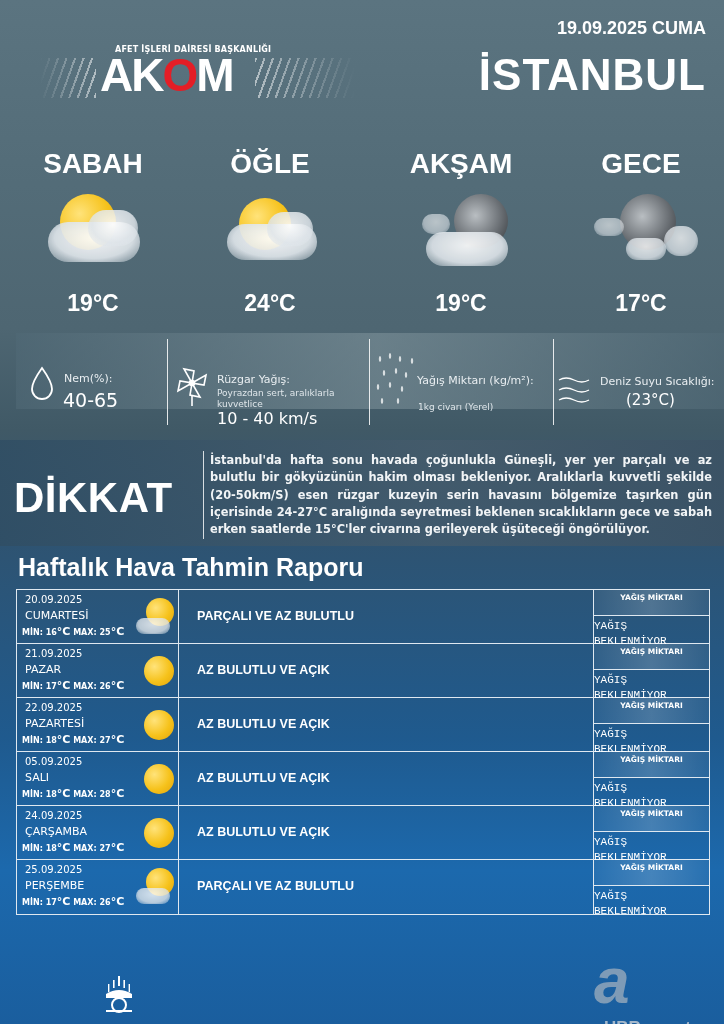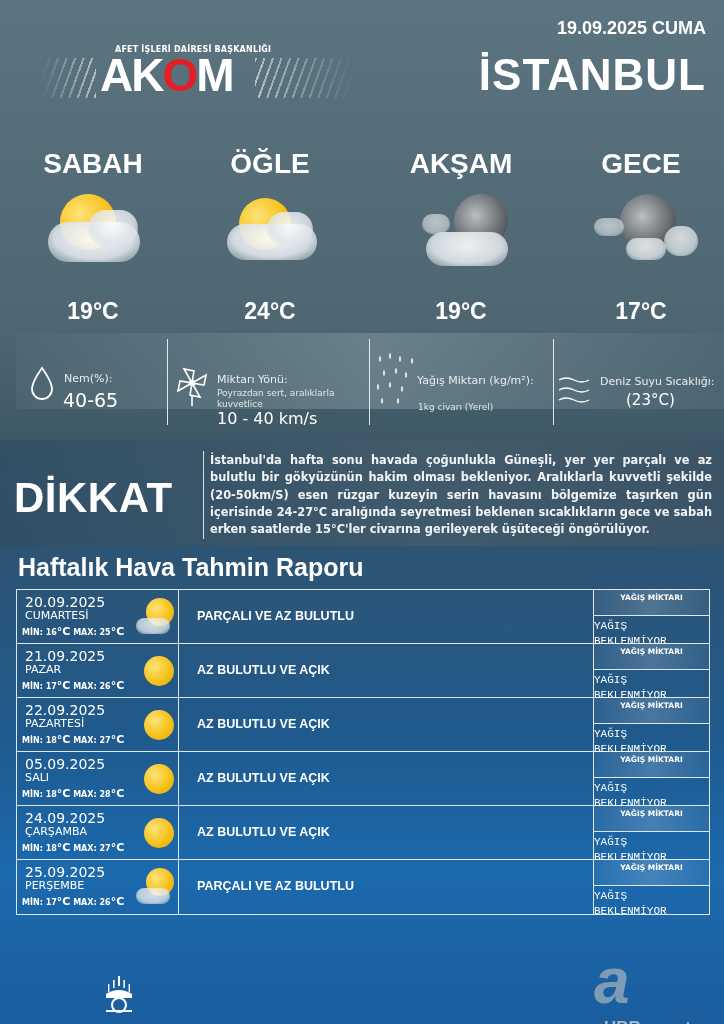--- a/index.html
+++ b/index.html
@@ -23,21 +23,21 @@
   .logo-stripes-r { left: 215px; width: 100px; -webkit-mask: linear-gradient(90deg, #000, transparent); mask: linear-gradient(90deg, #000, transparent); }
 
   .date { position: absolute; right: 18px; top: 18px; font-size: 18px; font-weight: bold; font-family: "Liberation Sans", sans-serif; }
   .city { position: absolute; right: 18px; top: 50px; font-size: 44px; font-weight: bold; letter-spacing: 1px; font-family: "Liberation Sans", sans-serif; }
 
   
   .periods { position: absolute; left: 0; top: 148px; width: 708px; height: 170px; }
   .period { position: absolute; top: 0; width: 150px; text-align: center; }
   .period-name { font-size: 28px; font-weight: bold; font-family: "Liberation Sans", sans-serif; }
   .period-icon { position: relative; width: 110px; height: 80px; margin: 10px auto 0; }
-  .period-temp { font-size: 23px; font-weight: bold; margin-top: 28px; font-family: "Liberation Sans", sans-serif; }
+  .period-temp { font-size: 23px; font-weight: bold; margin-top: 20px; font-family: "Liberation Sans", sans-serif; }
 
   .sun { position: absolute; border-radius: 50%; background: radial-gradient(circle at 35% 35%, #ffe37a, #f6c21b 55%, #e2a40b); }
   .cloud { position: absolute; border-radius: 40px; background: radial-gradient(ellipse at 50% 40%, #ffffff, #dfe5ea 60%, rgba(220,228,234,0.2)); filter: blur(0.6px); }
   .moon { position: absolute; border-radius: 50%; background: radial-gradient(circle at 40% 40%, #b9bec2, #6b7075 55%, #2e3236); }
 
   
   .info-bar { position: absolute; left: 16px; top: 333px; width: 724px; height: 76px;
     background: linear-gradient(90deg, rgba(80,105,118,0.6), rgba(130,150,158,0.55) 50%, rgba(80,105,118,0.6)); }
   .info-divider { position: absolute; top: 6px; width: 1px; height: 86px; background: rgba(255,255,255,0.85); }
   .info-label { position: absolute; font-size: 11px; color: #e9eef1; white-space: nowrap; }
@@ -50,21 +50,21 @@
   .warn-title { position: absolute; left: 14px; top: 474px; font-size: 42px; font-weight: bold; font-family: "Liberation Sans", sans-serif; letter-spacing: 0.5px; }
   .warn-line { position: absolute; left: 203px; top: 451px; width: 1px; height: 88px; background: rgba(255,255,255,0.8); }
   .warn-text { position: absolute; left: 210px; top: 452px; width: 502px; font-size: 11.4px; line-height: 17.3px; font-weight: bold; text-align: justify; color: #f1f4f6; }
 
   
   .week-title { position: absolute; left: 18px; top: 553px; font-size: 25px; font-weight: bold; font-family: "Liberation Sans", sans-serif; }
   .week-table { position: absolute; left: 16px; top: 589px; width: 694px; border: 1.5px solid #dfe8f0; }
   .week-row { position: relative; height: 54px; border-bottom: 1.5px solid #dfe8f0; display: flex; }
   .week-row:last-child { border-bottom: none; }
   .day-cell { position: relative; width: 162px; border-right: 1.5px solid #dfe8f0; }
-  .day-date { position: absolute; left: 8px; top: 4px; font-size: 14px; }
+  .day-date { position: absolute; left: 8px; top: 4px; font-size: 10px; }
   .day-name { position: absolute; left: 8px; top: 19px; font-size: 11px; }
   .day-temp { position: absolute; left: 5px; top: 35px; font-size: 8px; font-weight: bold; white-space: nowrap; }
   .day-temp .big { font-size: 11px; }
   .day-icon { position: absolute; left: 115px; top: 6px; width: 42px; height: 42px; }
   .cond-cell { flex: 1; position: relative; border-right: 1.5px solid #dfe8f0; }
   .cond-text { position: absolute; left: 18px; top: 19px; font-size: 12.5px; font-weight: bold; font-family: "Liberation Sans", sans-serif; }
   .rain-cell { width: 115px; position: relative; }
   .rain-head { height: 26px; border-bottom: 1.5px solid #dfe8f0; font-size: 7.5px; font-weight: bold; text-align: center; line-height: 15px;
     background: linear-gradient(90deg, rgba(255,255,255,0.05), rgba(255,255,255,0.18), rgba(255,255,255,0.05)); }
   .rain-val { font-size: 11px; line-height: 15px; padding-top: 3px; font-family: Liberation Mono, monospace; }
@@ -144,21 +144,21 @@
     <svg style="position:absolute;left:158px;top:32px" width="36" height="42" viewBox="0 0 36 42">
       <g fill="none" stroke="#fff" stroke-width="1.6">
         <path d="M18 18 L10 4 L20 6 Z"></path>
           <path d="M18 18 L32 10 L30 20 Z"></path>
         <path d="M18 18 L26 32 L16 30 Z"></path>
           <path d="M18 18 L4 26 L6 16 Z"></path>
         <circle cx="18" cy="18" r="2.5"></circle>
           <line x1="18" y1="30" x2="18" y2="41"></line>
       </g>
     </svg>
-    <div class="info-label" style="left:201px;top:40px">Miktarı Yönü:</div>
+    <div class="info-label" style="left:201px;top:40px">Rüzgar Yağış:</div>
     <div class="info-small" style="left:201px;top:55px;width:130px">Poyrazdan sert, aralıklarla kuvvetlice</div>
     <div class="info-value" style="left:201px;top:76px;font-size:16px">10 - 40 km/s</div>
 
     <div class="info-divider" style="left:353px"></div>
 
     <svg style="position:absolute;left:358px;top:18px" width="44" height="58" viewBox="0 0 44 58">
       <g fill="rgba(255,255,255,0.75)">
         <ellipse cx="6" cy="8" rx="1.2" ry="3"></ellipse>
           <ellipse cx="16" cy="5" rx="1.2" ry="3"></ellipse>
           <ellipse cx="26" cy="8" rx="1.2" ry="3"></ellipse>

